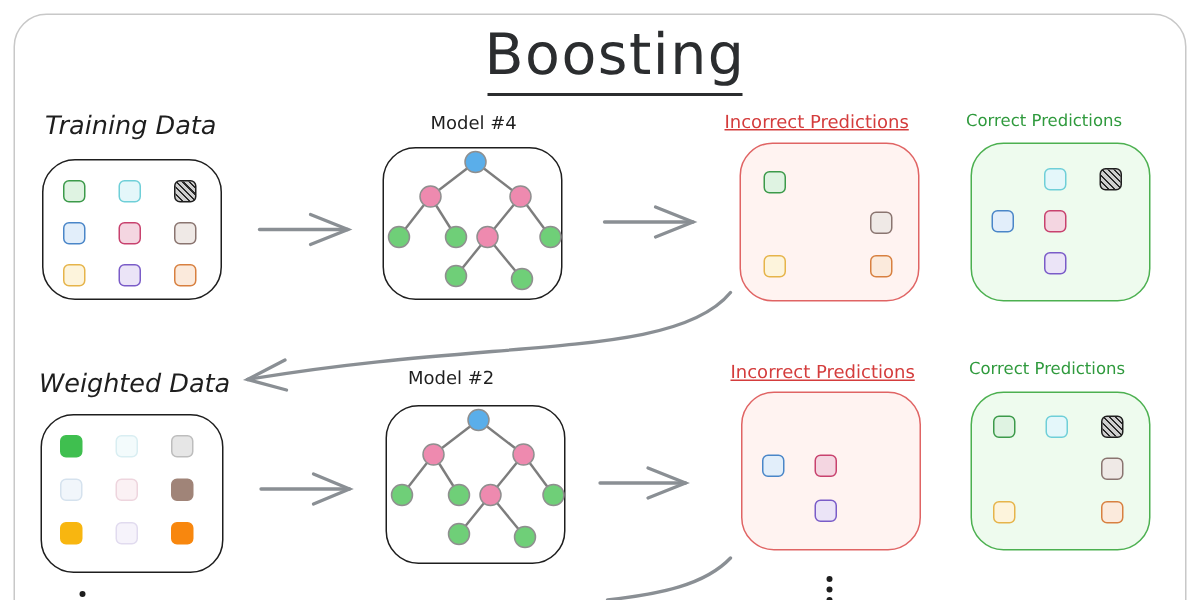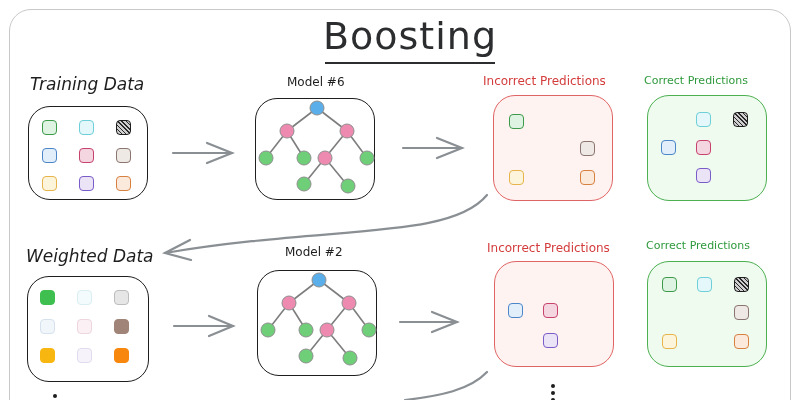--- a/index.html
+++ b/index.html
@@ -3,41 +3,41 @@
 <meta charset="utf-8">
 <style>
   html, body { margin: 0; padding: 0; background: #ffffff; }
   body { width: 800px; height: 400px; overflow: hidden; position: relative; font-family: "DejaVu Sans", sans-serif; }
   #frame { position: absolute; left: 9px; top: 9px; width: 780px; height: 420px; border: 1.5px solid #c8c8c8; border-radius: 22px; background: #fff; }
   .hand { font-family: "DejaVu Sans", sans-serif; color: #1e1e1e; position: absolute; white-space: nowrap; }
   #title { left: 0; width: 820px; text-align: center; top: 14px; font-size: 38px; font-weight: 400; letter-spacing: 1px; color: #2b2d2f; }
   #title-underline { position: absolute; left: 325px; top: 62px; width: 170px; height: 2px; background: #2b2d2f; }
   .section-label { font-size: 17px; font-style: italic; }
   .model-label { font-size: 12px; }
-  .red-label { color: #d43c3c; font-size: 12px; }
+  .red-label { color: #d43c3c; font-size: 12px; text-decoration: underline; }
   .green-label { color: #2f9a3d; font-size: 11px; }
   .box { position: absolute; border: 1.6px solid #1e1e1e; border-radius: 22px; background: #fff; }
   .box.red { border-color: #e06464; background: #fff3f1; }
   .box.green { border-color: #4cb050; background: #eefbee; }
   .sq { position: absolute; width: 15px; height: 15px; border-radius: 4px; border: 1.3px solid; box-sizing: border-box; }
   svg { position: absolute; left: 0; top: 0; overflow: visible; }
   .dot { position: absolute; width: 4px; height: 4px; border-radius: 50%; background: #1e1e1e; }
 </style>
 </head>
 <body>
 
 <div id="frame"></div>
 
 <div class="hand" id="title">Boosting</div>
 <div id="title-underline"></div>
 
 <div class="hand section-label" style="left:30px;top:74px;">Training Data</div>
 <div class="hand section-label" style="left:26px;top:246px;">Weighted Data</div>
-<div class="hand model-label" style="left:287px;top:75px;">Model #6</div>
-<div class="hand model-label" style="left:285px;top:245px;">Model #2</div>
+<div class="hand model-label" style="left:287px;top:75px;">Model #4</div>
+<div class="hand model-label" style="left:272px;top:245px;">Model #2</div>
 <div class="hand red-label" style="left:483px;top:74px;">Incorrect Predictions</div>
 <div class="hand green-label" style="left:644px;top:74px;">Correct Predictions</div>
 <div class="hand red-label" style="left:487px;top:241px;">Incorrect Predictions</div>
 <div class="hand green-label" style="left:646px;top:239px;">Correct Predictions</div>
 
 <div class="box" id="train-box" style="left:28px;top:106px;width:118px;height:92px;"></div>
 <div class="box" id="weighted-box" style="left:27px;top:276px;width:120px;height:104px;"></div>
 <div class="box" id="model1-box" style="left:255px;top:98px;width:118px;height:100px;"></div>
 <div class="box" id="model2-box" style="left:257px;top:270px;width:118px;height:104px;"></div>
 <div class="box red" id="inc1-box" style="left:493px;top:95px;width:118px;height:104px;"></div>

